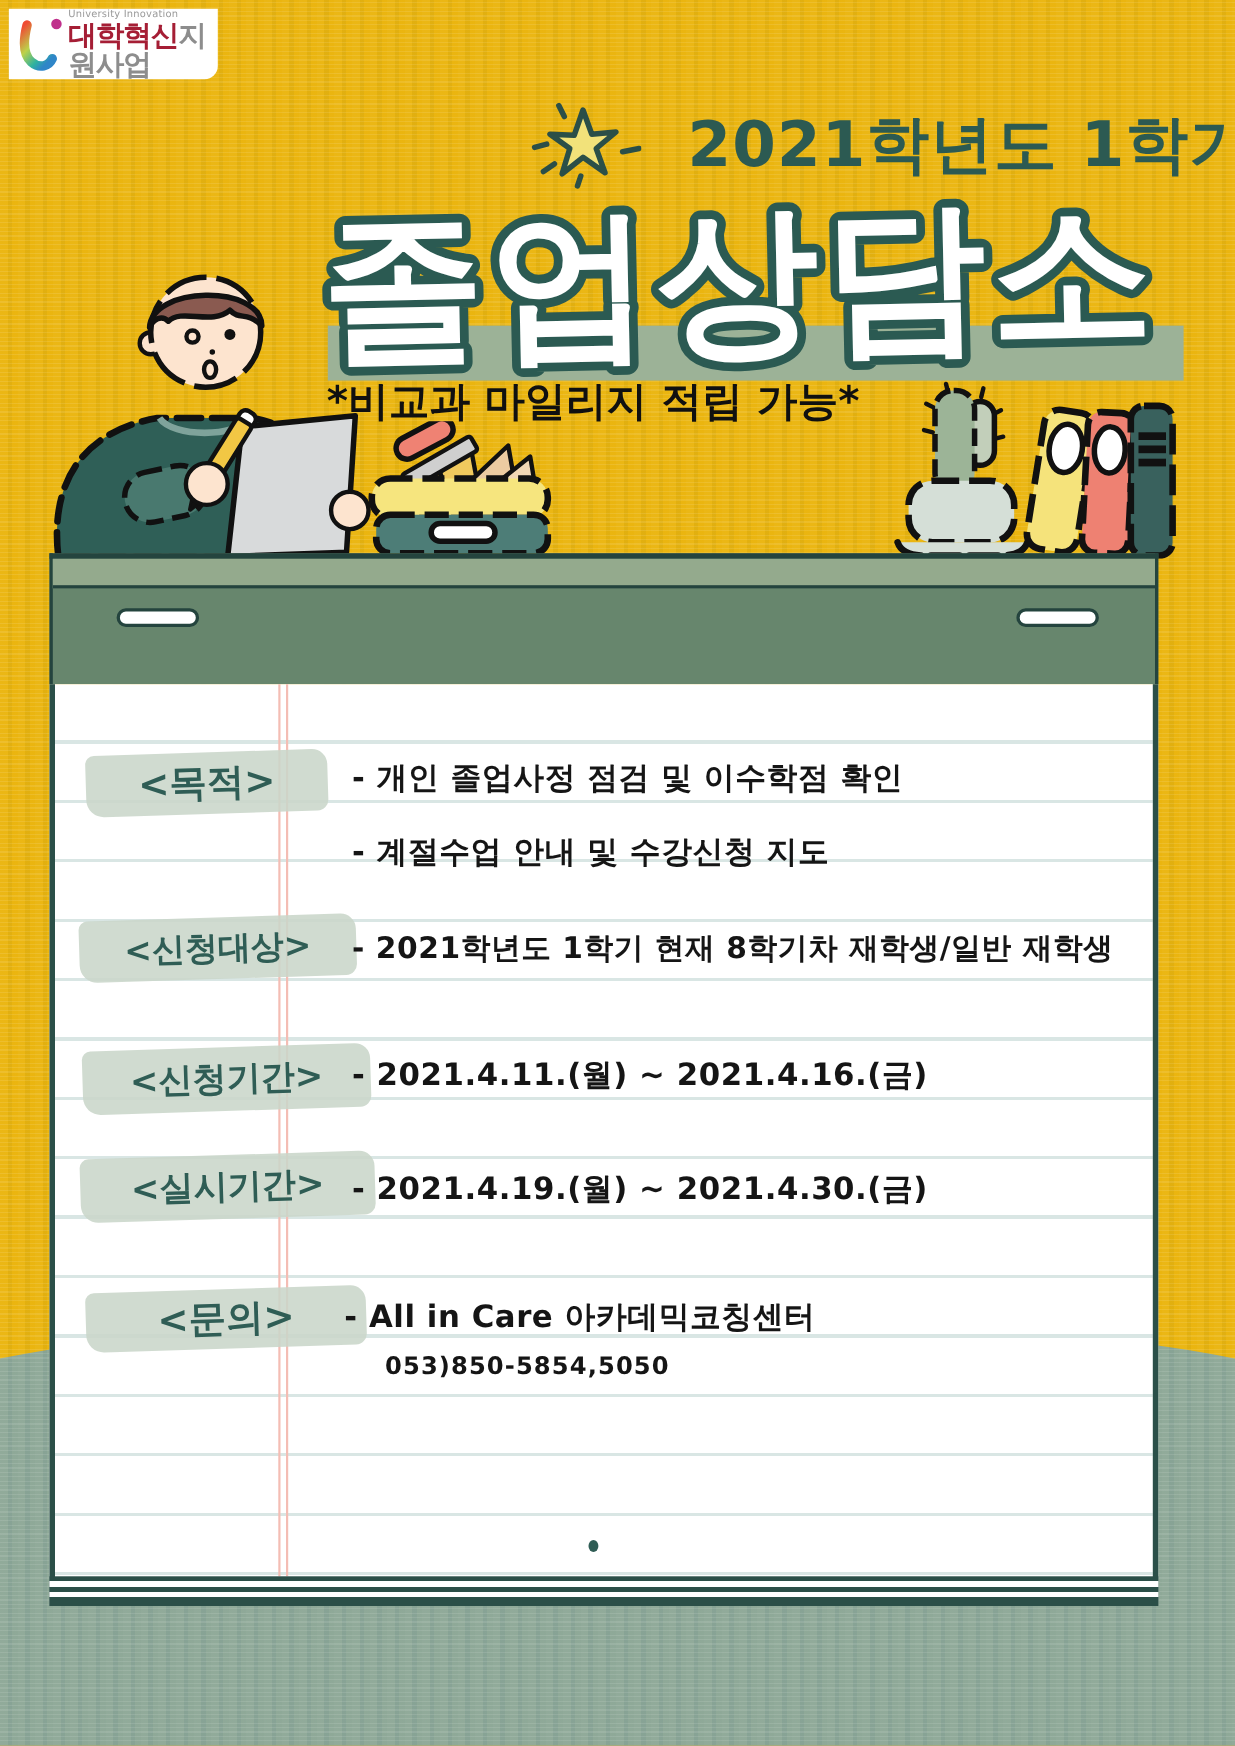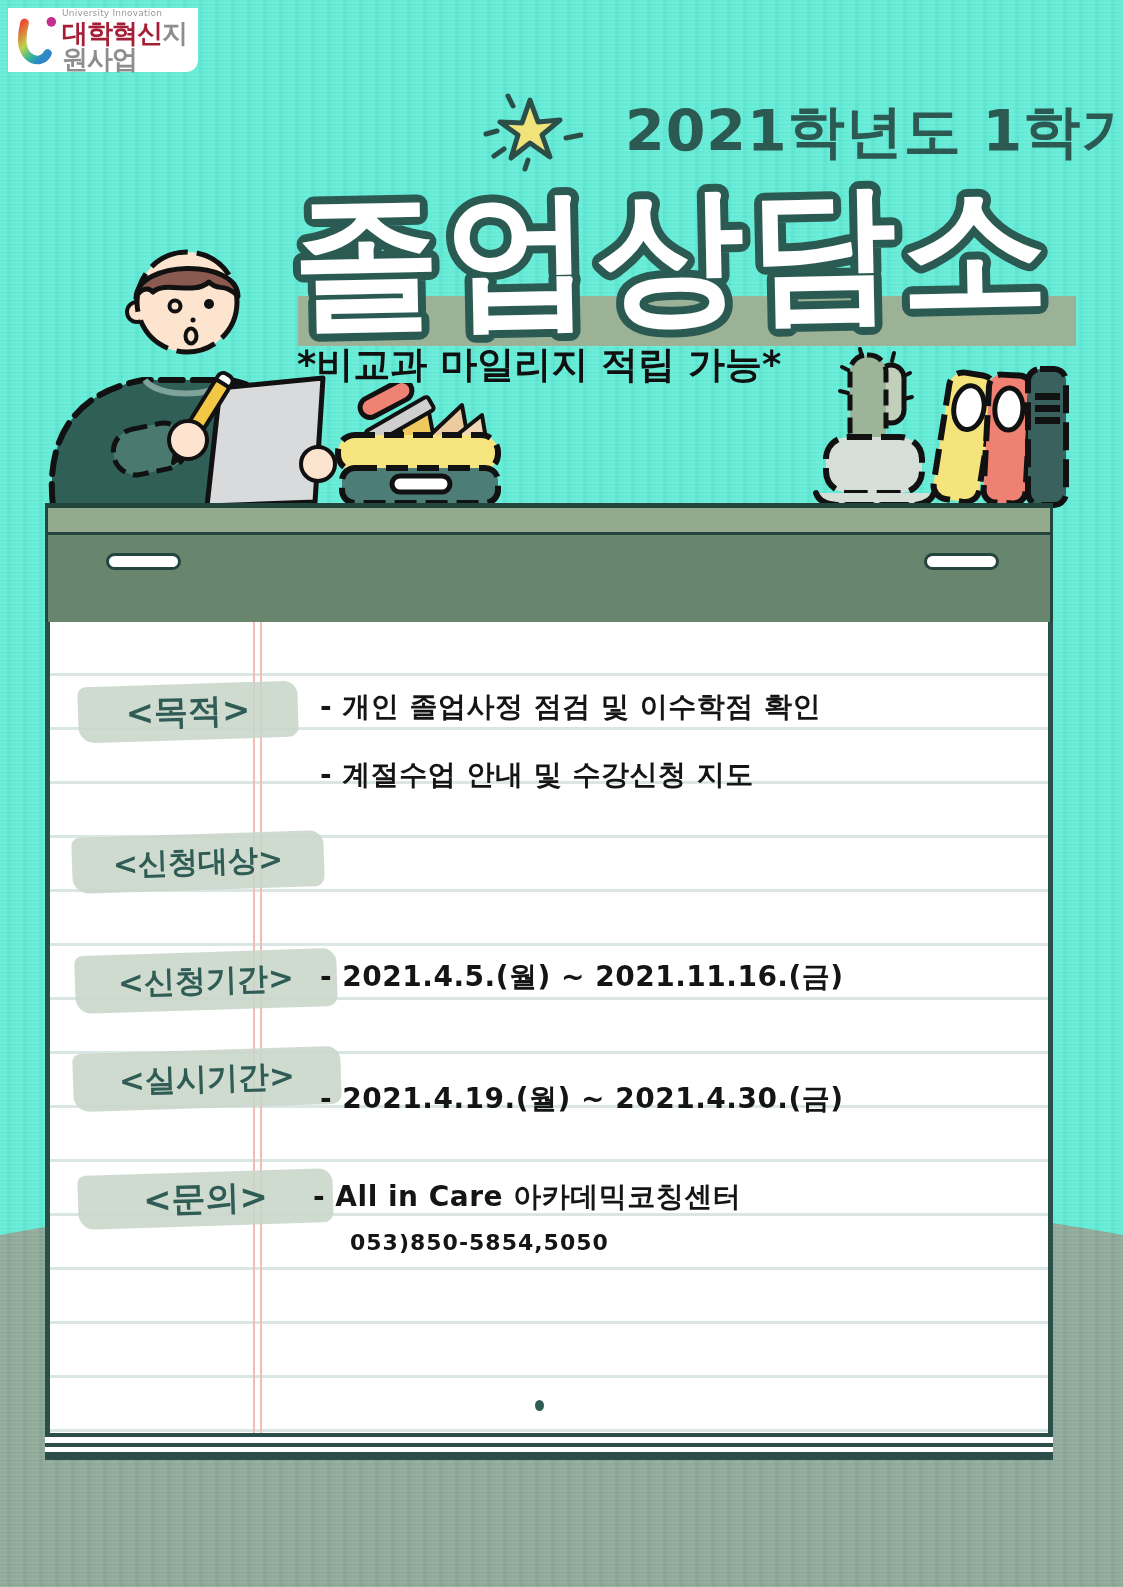--- a/index.html
+++ b/index.html
@@ -1,18 +1,18 @@
 <!DOCTYPE html>
 <html><head>
 <meta charset="utf-8">
 <style>
   html,body{margin:0;padding:0;background:#8796a5;}
   .page{
     position:relative;width:1123px;height:1587px;overflow:hidden;margin:0 auto;
-    background:#5eead4;
+    background:#eab308;
     font-family:"DejaVu Sans","Liberation Sans",sans-serif;
   }
   
   .page::after{
     content:"";position:absolute;inset:0;z-index:1;pointer-events:none;
     background-image:
       repeating-linear-gradient(0deg, rgba(255,255,255,.10) 0 1px, rgba(0,0,0,0) 1px 4px),
       repeating-linear-gradient(90deg, rgba(255,255,255,.05) 0 7px, rgba(70,110,150,.05) 7px 11px, rgba(255,255,255,.03) 11px 16px);
   }
   .floor{
@@ -70,21 +70,21 @@
   .bodyline{position:absolute;font-size:28px;font-weight:700;color:#151515;white-space:nowrap;letter-spacing:.5px;}
   .hl-s1{left:28px;top:62px;width:220px;height:56px;}  .hl-s1 .lbl{font-size:34px;}
   .hl-s2{left:22px;top:212px;width:252px;height:56px;} .hl-s2 .lbl{font-size:30px;}
   .hl-s3{left:25px;top:330px;width:262px;height:58px;} .hl-s3 .lbl{font-size:31px;}
   .hl-s4{left:23px;top:428px;width:268px;height:58px;} .hl-s4 .lbl{font-size:31px;}
   .hl-s5{left:28px;top:550px;width:255px;height:54px;} .hl-s5 .lbl{font-size:34px;}
   .l-s1a{left:270px;top:66px;}
   .l-s1b{left:270px;top:134px;}
   .l-s2a{left:270px;top:222px;font-size:27px;}
   .l-s3a{left:270px;top:336px;}
-  .l-s4a{left:270px;top:458px;}
+  .l-s4a{left:270px;top:440px;}
   .l-s5a{left:263px;top:556px;}
   .l-s5b{left:300px;top:608px;font-size:22px;letter-spacing:1px;}
   .dot{position:absolute;left:485px;top:778px;width:9px;height:11px;border-radius:50%;background:#2f5d55;}
 </style>
 </head>
 <body>
 
 <div class="page">
 
   <div class="floor"></div>
@@ -202,25 +202,26 @@
 
     <div class="hl hl-s1">
       <span class="lbl">&lt;목적&gt;</span>
     </div>
     <div class="bodyline l-s1b">- 계절수업 안내 및 수강신청 지도</div>
     <div class="bodyline l-s1a">- 개인 졸업사정 점검 및 이수학점 확인</div>
 
     <div class="hl hl-s2">
       <span class="lbl">&lt;신청대상&gt;</span>
     </div>
+    <div class="bodyline l-s2a">- 2021학년도 1학기 현재 8학기차 재학생/일반 재학생</div>
 
     <div class="hl hl-s3">
       <span class="lbl">&lt;신청기간&gt;</span>
     </div>
-    <div class="bodyline l-s3a">- 2021.4.5.(월) ~ 2021.11.16.(금)</div>
+    <div class="bodyline l-s3a">- 2021.4.11.(월) ~ 2021.4.16.(금)</div>
 
     <div class="hl hl-s4">
       <span class="lbl">&lt;실시기간&gt;</span>
     </div>
     <div class="bodyline l-s4a">- 2021.4.19.(월) ~ 2021.4.30.(금)</div>
 
     <div class="hl hl-s5">
       <span class="lbl">&lt;문의&gt;</span>
     </div>
     <div class="bodyline l-s5a">- All in Care 아카데믹코칭센터</div>

